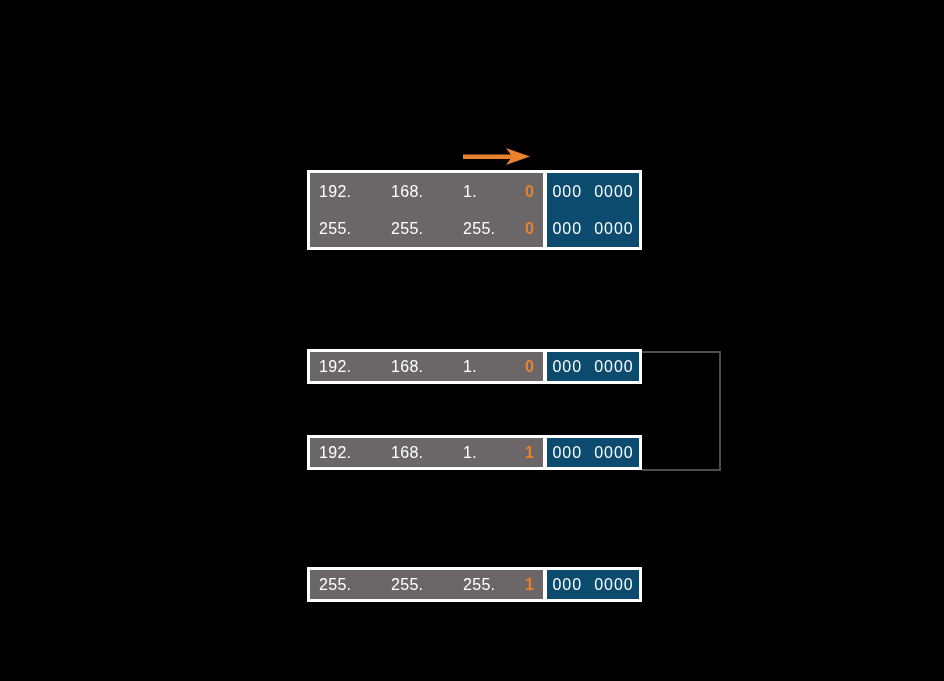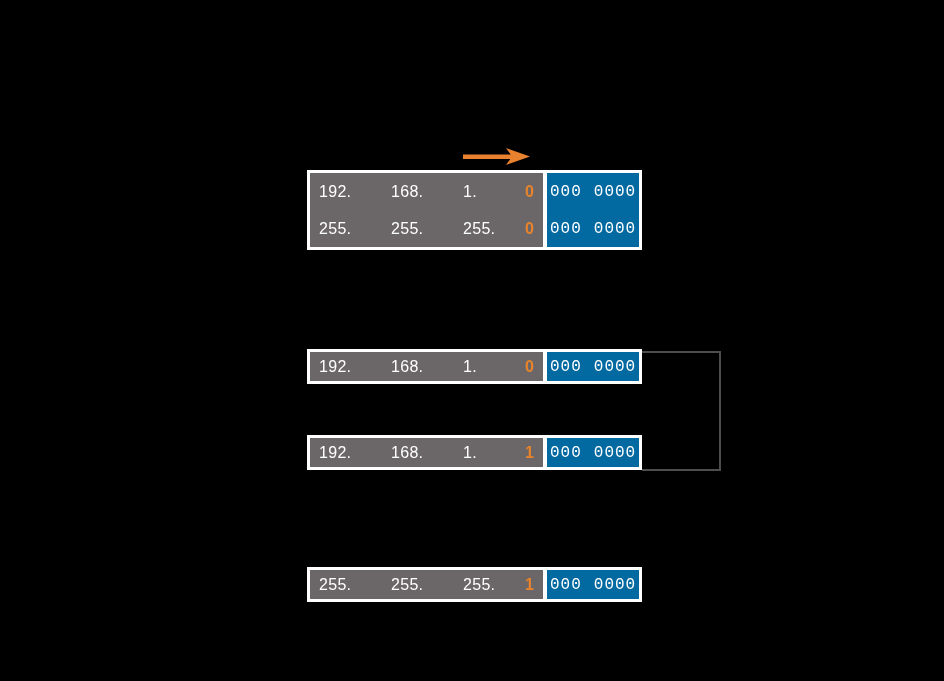--- a/index.html
+++ b/index.html
@@ -40,22 +40,21 @@
     display: flex;
     flex-direction: column;
     height: 100%;
   }
   .section.gray {
     flex: 0 0 221px;
     background: #6B6768;
   }
   .section.purple {
     flex: 1 1 auto;
-    background: #0369a1;
-    font-family: Liberation Mono, monospace;
+    background: #0c4a6e;
   }
   .ip-row {
     flex: 1 1 0;
     display: grid;
     grid-template-columns: 72px 72px 62px 1fr;
     align-items: center;
     padding-left: 9px;
     padding-right: 9px;
     box-sizing: border-box;
   }

